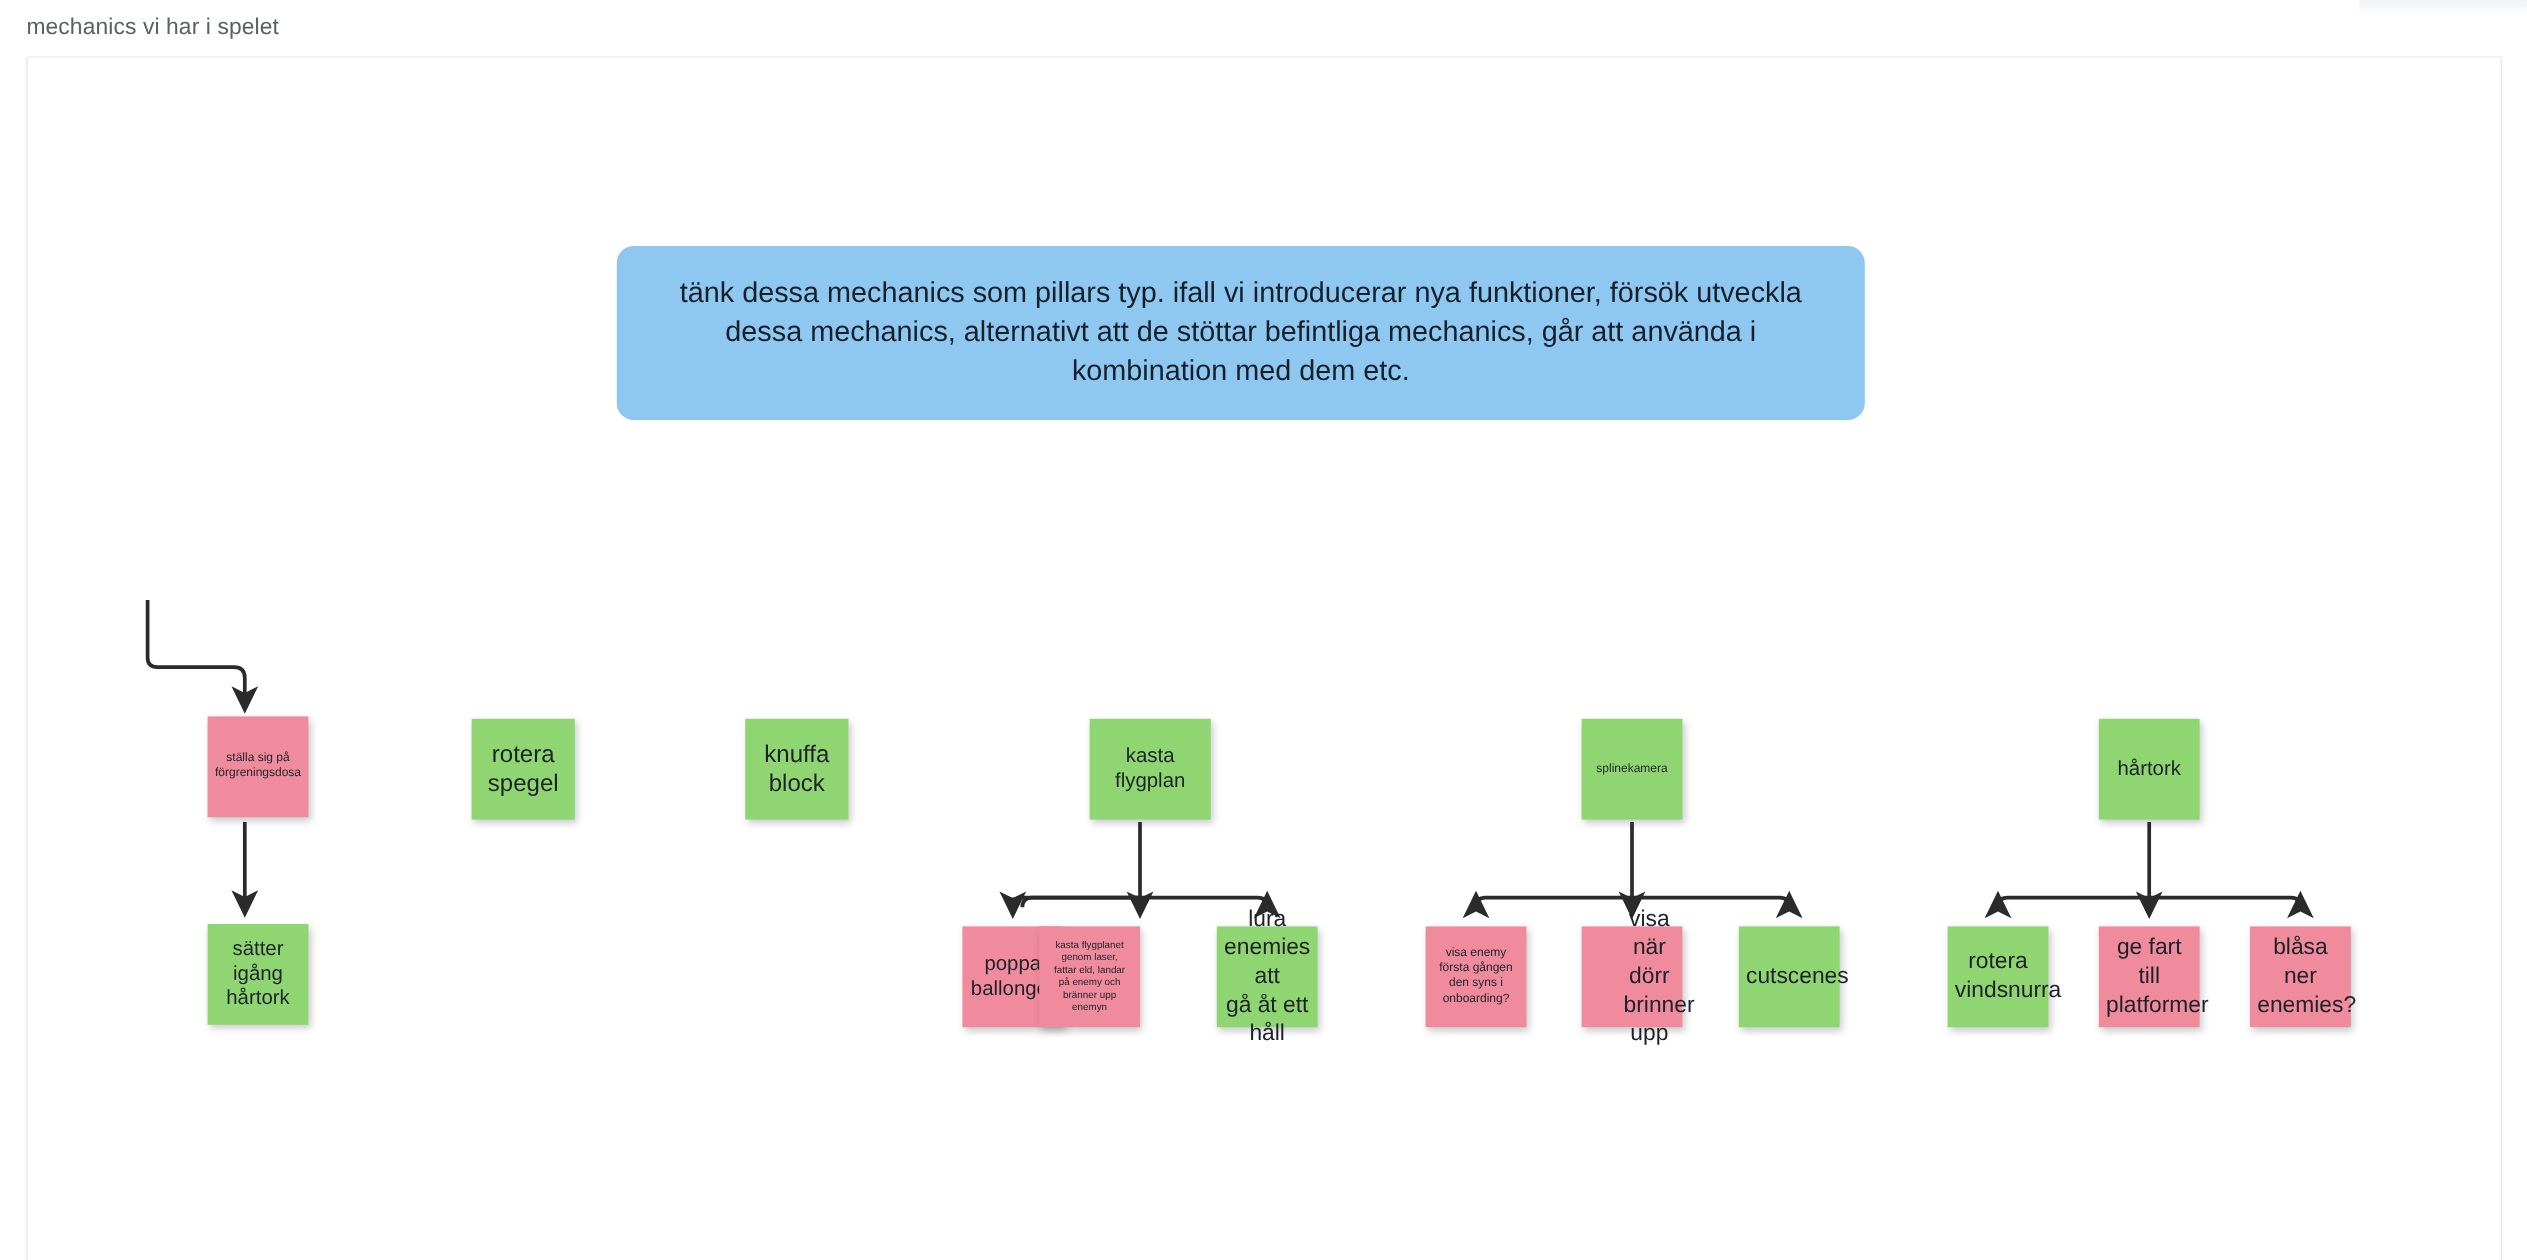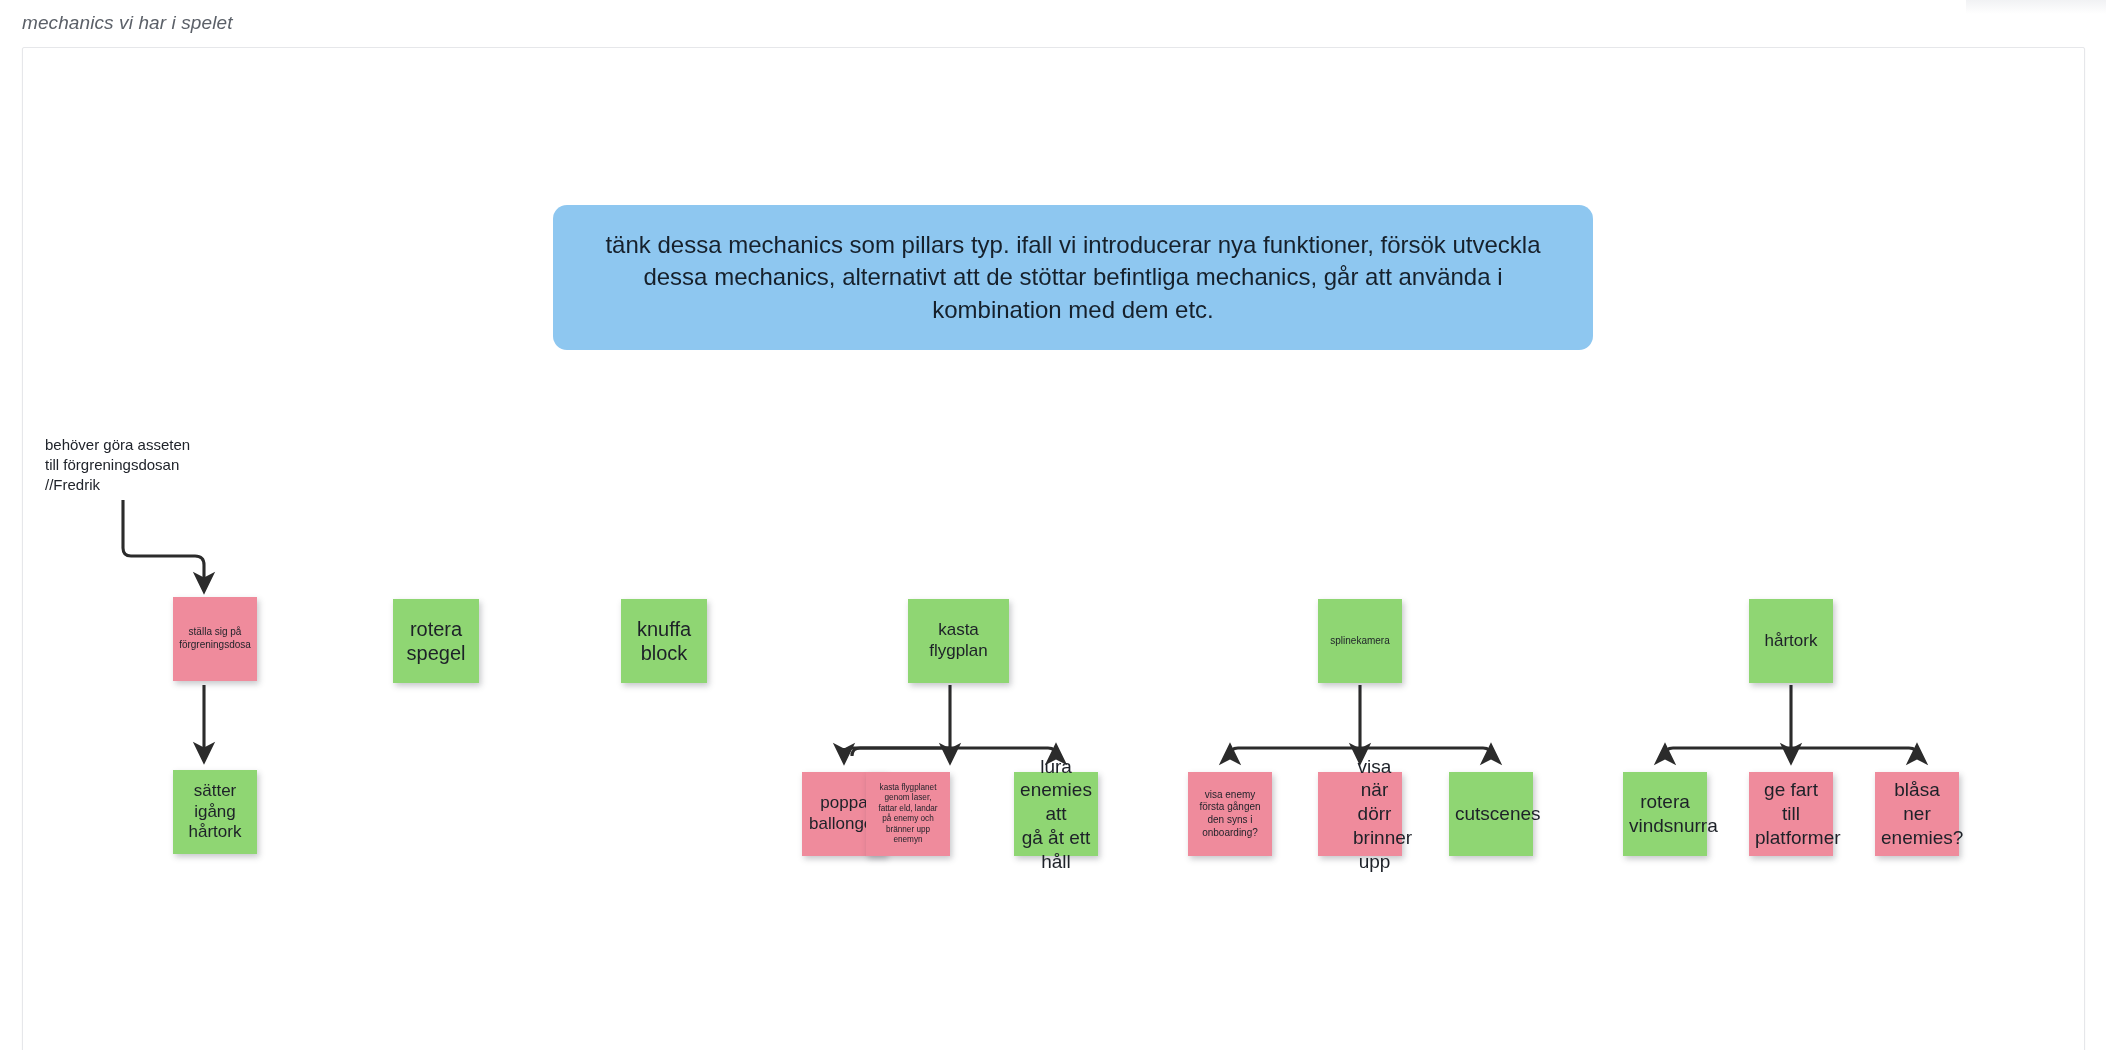--- a/index.html
+++ b/index.html
@@ -25,21 +25,20 @@
 
   
   #board-title {
     position: absolute;
     left: 22px;
     top: 12px;
     font-size: 19px;
     color: #5b6068;
     letter-spacing: 0.1px;
     white-space: nowrap;
-    font-style: italic;
   }
 
   
   #canvas-frame {
     position: absolute;
     left: 22px;
     top: 47px;
     width: 2061px;
     height: 1040px;
     background: #ffffff;
@@ -155,27 +154,24 @@
       <path d="M1337,700 L1215,700 Q1207,700 1207,708 L1207,706" fill="none" stroke="#2b2b2b" stroke-width="3.1" marker-end="url(#arrowhead)"></path>
       <path d="M1337,700 L1337,706" fill="none" stroke="#2b2b2b" stroke-width="3.1" marker-end="url(#arrowhead)"></path>
       <path d="M1337,700 L1460,700 Q1468,700 1468,708 L1468,706" fill="none" stroke="#2b2b2b" stroke-width="3.1" marker-end="url(#arrowhead)"></path>
 
       <path d="M1768,637 L1768,700" fill="none" stroke="#2b2b2b" stroke-width="3.1"></path>
       <path d="M1768,700 L1650,700 Q1642,700 1642,708 L1642,706" fill="none" stroke="#2b2b2b" stroke-width="3.1" marker-end="url(#arrowhead)"></path>
       <path d="M1768,700 L1768,706" fill="none" stroke="#2b2b2b" stroke-width="3.1" marker-end="url(#arrowhead)"></path>
       <path d="M1768,700 L1886,700 Q1894,700 1894,708 L1894,706" fill="none" stroke="#2b2b2b" stroke-width="3.1" marker-end="url(#arrowhead)"></path>
     </svg>
 
-    <div class="callout" style="left:491px; top:157px; width:1040px; height:145px;margin-left:39px;">
+    <div class="callout" style="left:491px; top:157px; width:1040px; height:145px;">
       <span>tänk dessa mechanics som pillars typ. ifall vi introducerar nya funktioner, försök utveckla dessa mechanics, alternativt att de stöttar befintliga mechanics, går att använda i kombination med dem etc.</span>
     </div>
 
-    <div class="annotation" style="left:22px; top:387px; width:220px;">behöver göra asseten
-till förgreningsdosan
-//Fredrik</div>
 
     <div class="sticky pink" style="left:150px; top:549px; width:84px; height:84px;">
       <span class="txt sz-xs">ställa sig på
 förgreningsdosa</span>
     </div>
 
     <div class="sticky green" style="left:150px; top:722px; width:84px; height:84px;">
       <span class="txt sz-md">sätter
 igång
 hårtork</span>

